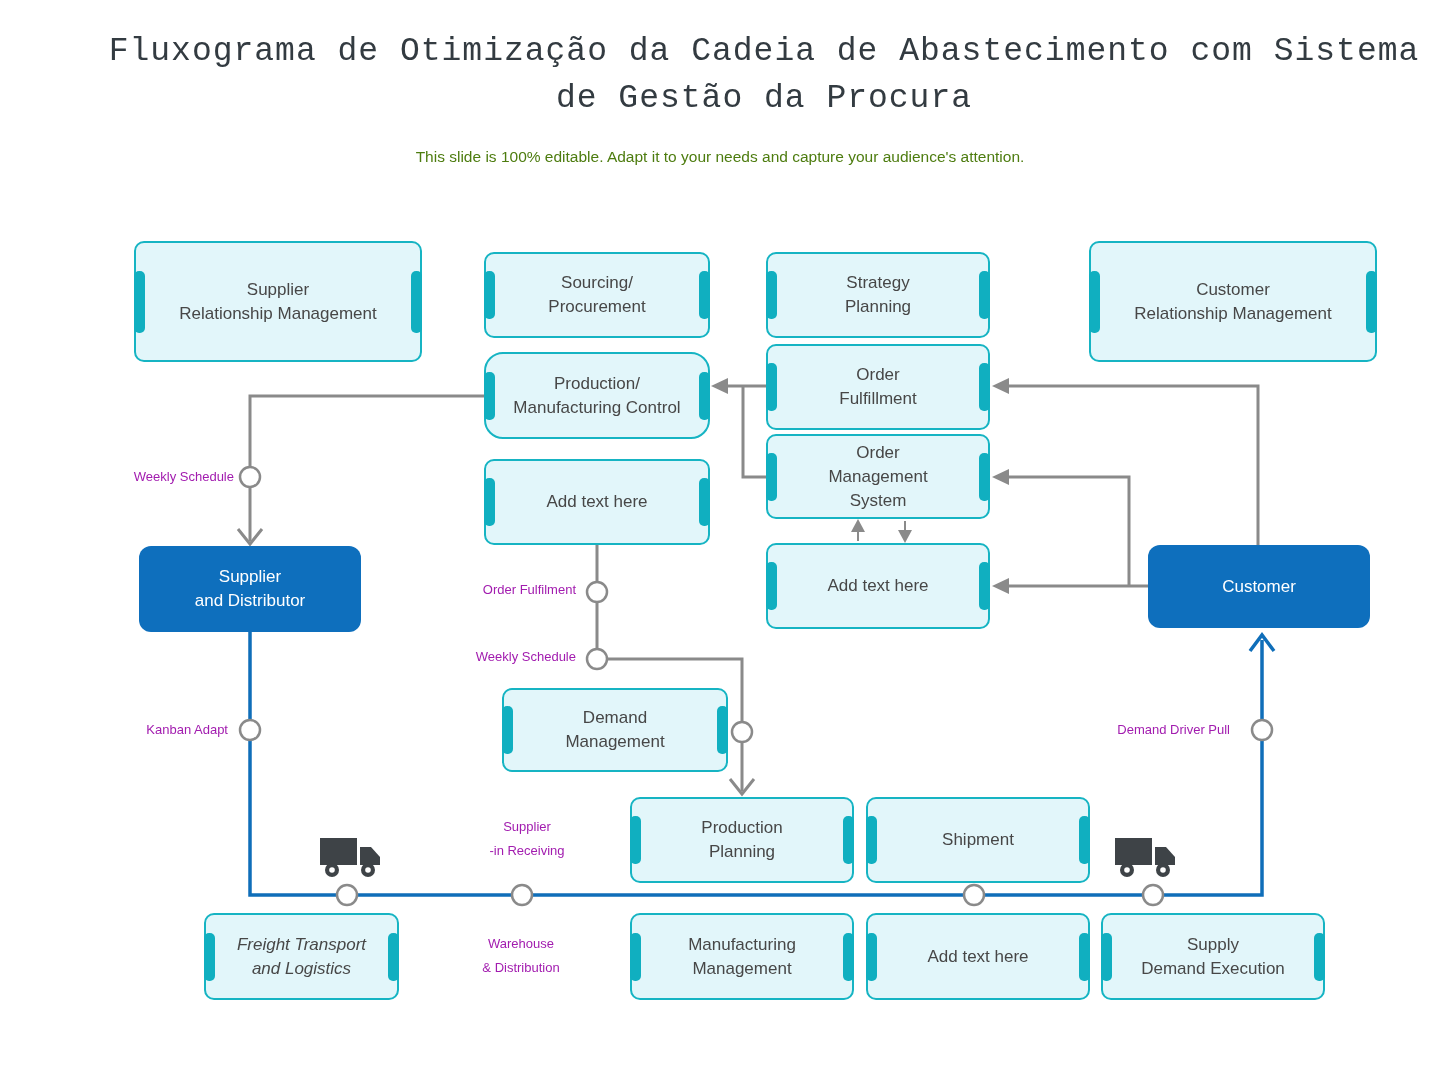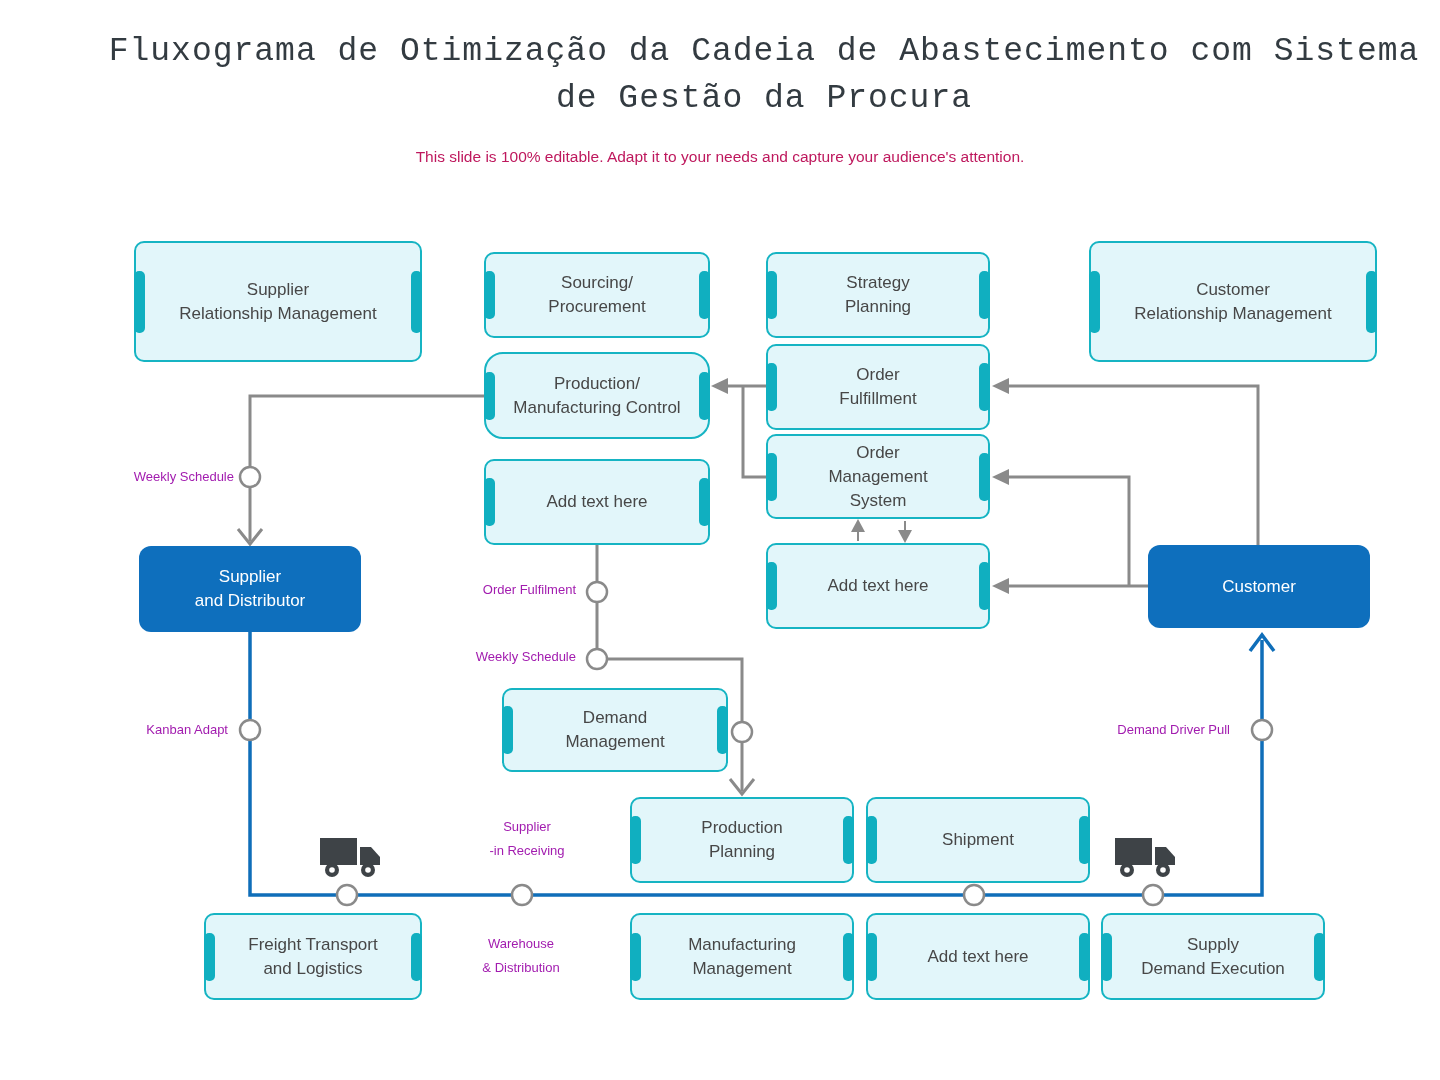--- a/index.html
+++ b/index.html
@@ -4,21 +4,21 @@
 <style>
   html,body{margin:0;padding:0;}
   body{width:1440px;height:1080px;position:relative;background:#ffffff;
        font-family:"Liberation Sans",sans-serif;overflow:hidden;}
   .stage{position:absolute;inset:0;width:1440px;height:1080px;}
 
   .title{position:absolute;left:0;top:28px;width:1440px;text-align:center;
          font-family:"Liberation Mono","DejaVu Sans Mono",monospace;
          font-size:33px;line-height:47px;color:#333b41;white-space:pre-line;letter-spacing:1px;padding-left:44px;}
   .subtitle{position:absolute;left:0;top:148px;width:1440px;text-align:center;
-            font-size:15.5px;color:#be185d;}
+            font-size:15.5px;color:#4d7c0f;}
 
   .node{position:absolute;background:#e2f6fa;border:2px solid #16b4c3;border-radius:10px;
         display:flex;align-items:center;justify-content:center;text-align:center;
         color:#474747;font-size:17px;line-height:24px;box-sizing:border-box;}
   .node .node-label{white-space:pre-line;padding:0 14px;}
   .node.teal::before,.node.teal::after{content:"";position:absolute;top:50%;
         transform:translateY(-50%);width:11px;height:48px;background:#10afc0;border-radius:5px;}
   .node.teal::before{left:-2px;}
   .node.teal::after{right:-2px;}
   .node.tall::before,.node.tall::after{height:62px;}
@@ -140,21 +140,21 @@
 
   <div class="node teal" style="left:630px;top:797px;width:224px;height:86px;">
     <span class="node-label">Production
 Planning</span>
     </div>
 
   <div class="node teal" style="left:866px;top:797px;width:224px;height:86px;">
     <span class="node-label">Shipment</span>
     </div>
 
-  <div class="node teal" style="left:204px;top:913px;width:218px;height:87px;">
+  <div class="node teal" style="left:204px;top:913px;width:195px;height:87px;font-style:italic;">
     <span class="node-label">Freight Transport
 and Logistics</span>
     </div>
 
   <div class="node teal" style="left:630px;top:913px;width:224px;height:87px;">
     <span class="node-label">Manufacturing
 Management</span>
     </div>
 
   <div class="node teal" style="left:866px;top:913px;width:224px;height:87px;">

